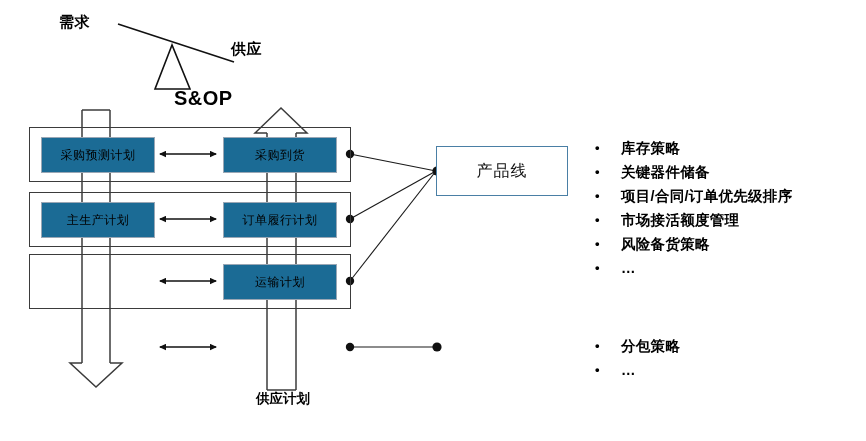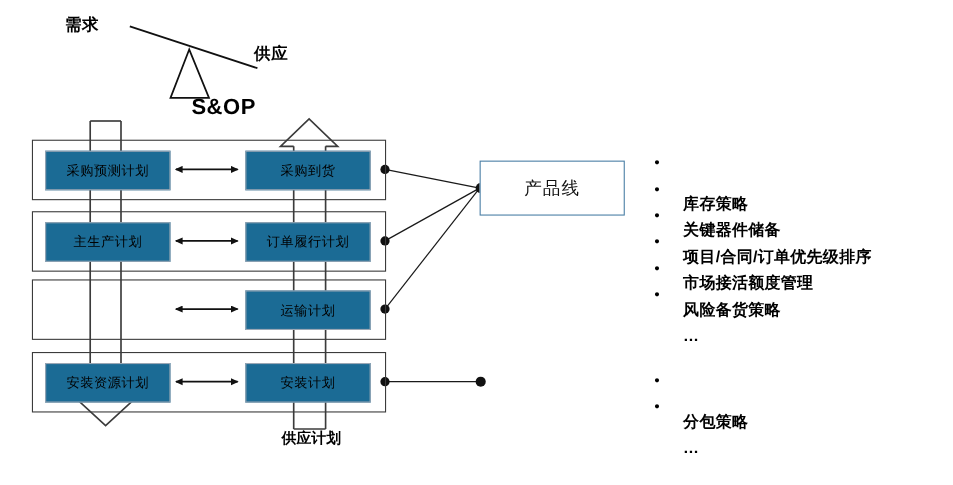--- a/index.html
+++ b/index.html
@@ -52,21 +52,21 @@
 
   
   .bullets{position:absolute;left:595px;}
   #bullets-product{top:137px;}
   #bullets-engineering{top:335px;}
   .bullet-row{
     display:flex;align-items:flex-start;height:24px;
     font-size:14.5px;font-weight:bold;color:#000;white-space:nowrap;
   }
   .bullet-dot{width:26px;flex:0 0 26px;text-align:left;font-size:13px;line-height:22px;}
-  .bullet-text{line-height:22px;letter-spacing:0.3px;margin-top:38px;}
+  .bullet-text{line-height:22px;letter-spacing:0.3px;}
 
   
   .track-caption{
     position:absolute;text-align:center;font-weight:bold;font-size:13.5px;
     color:#000;line-height:17px;white-space:nowrap;
   }
   #cap-demand{left:40px;top:390px;width:118px;}
   #cap-supply{left:224px;top:390px;width:118px;}
 </style>
 </head>
@@ -143,24 +143,20 @@
 
   <div class="row-frame" id="row1">
     <div class="blue-box bb-left">主生产计划</div>
     <div class="blue-box bb-right">订单履行计划</div>
   </div>
 
   <div class="row-frame" id="row2">
     <div class="blue-box bb-right">运输计划</div>
   </div>
 
-  <div class="row-frame" id="row3">
-    <div class="blue-box bb-left">安装资源计划</div>
-    <div class="blue-box bb-right">安装计划</div>
-  </div>
 
   <div class="track-caption" id="cap-supply">
     <div>供应计划</div>
   </div>
 
   <div class="cat-box" id="cat-product">产品线</div>
 
   <div class="bullets" id="bullets-product">
     <div class="bullet-row">
       <span class="bullet-dot">•</span>

